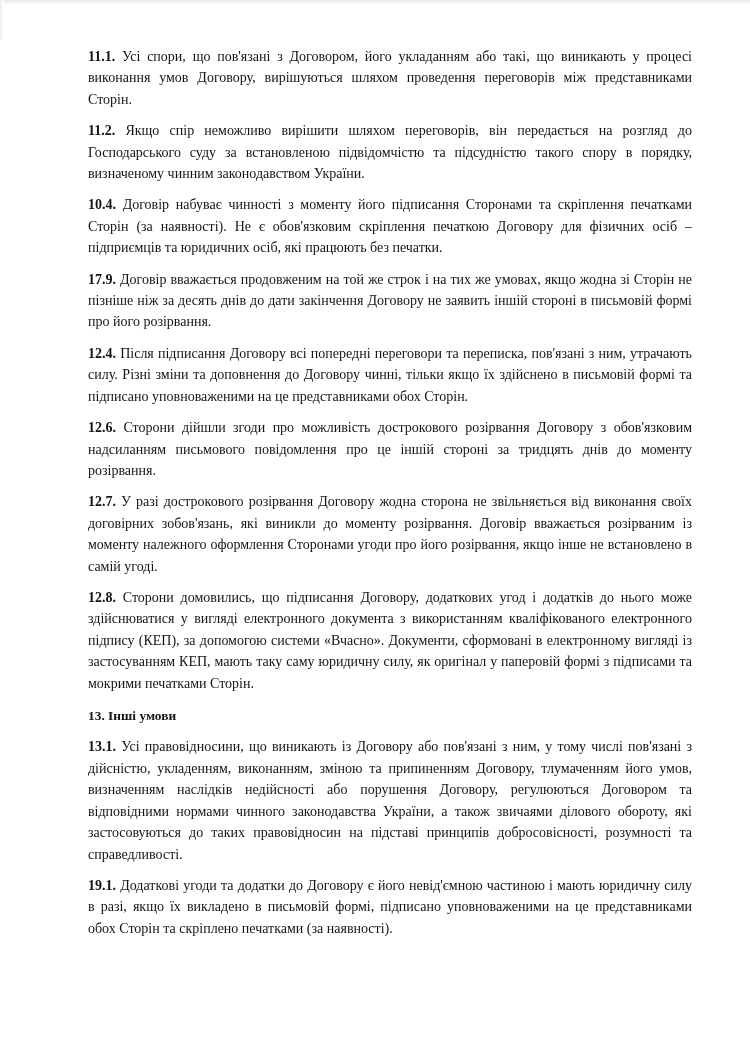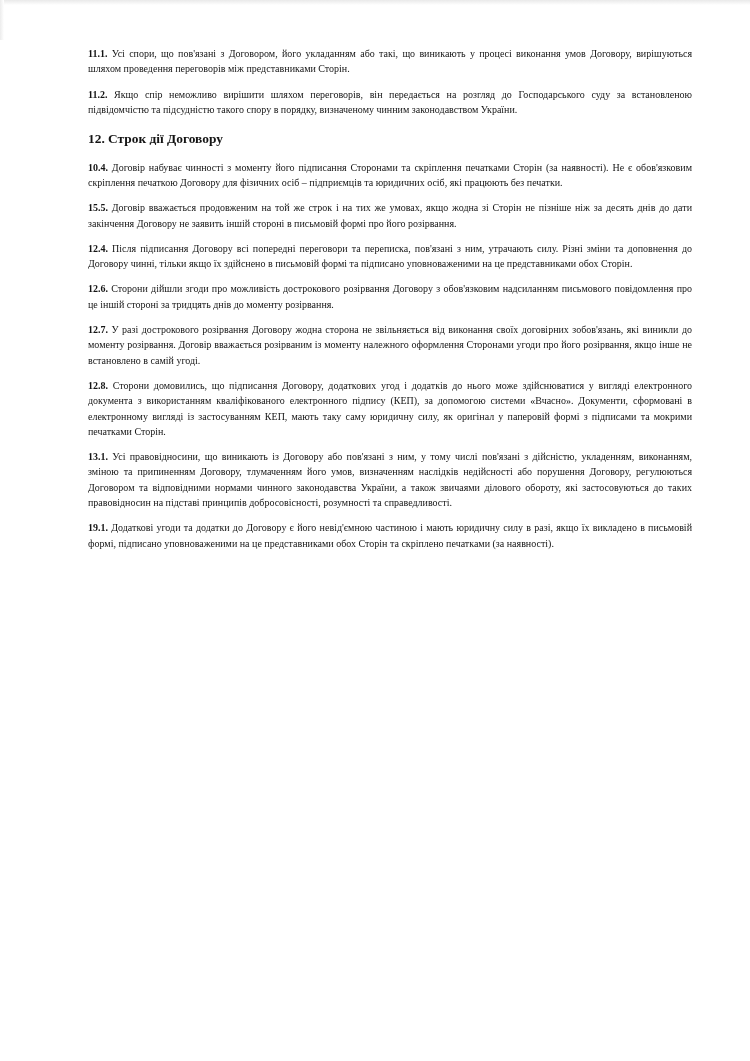--- a/index.html
+++ b/index.html
@@ -28,21 +28,21 @@
     background: linear-gradient(90deg, #ececec, #ffffff);
   }
   .page {
     box-sizing: border-box;
     width: 750px;
     height: 1061px;
     padding: 46px 58px 0 88px;
   }
   .doc p {
     margin: 0 0 10px 0;
-    font-size: 10px;
+    font-size: 14px;
     line-height: 1.53;
     text-align: justify;
     text-justify: inter-word;
   }
   .doc p .num {
     font-weight: bold;
   }
   .doc h2 {
     margin: 12px 0 10px 0;
     font-size: 13.4px;
@@ -59,42 +59,42 @@
 
 <div class="page">
   <div class="doc">
 
     <p><b class="num">11.1.</b>
       <span>Усі спори, що пов'язані з Договором, його укладанням або такі, що виникають у процесі виконання умов Договору, вирішуються шляхом проведення переговорів між представниками Сторін.</span></p>
 
     <p><b class="num">11.2.</b>
       <span>Якщо спір неможливо вирішити шляхом переговорів, він передається на розгляд до Господарського суду за встановленою підвідомчістю та підсудністю такого спору в порядку, визначеному чинним законодавством України.</span></p>
 
-    <h2>12. Строк дії Договору</h2>
 
     <p><b class="num">10.4.</b>
       <span>Договір набуває чинності з моменту його підписання Сторонами та скріплення печатками Сторін (за наявності). Не є обов'язковим скріплення печаткою Договору для фізичних осіб – підприємців та юридичних осіб, які працюють без печатки.</span></p>
 
 
-    <p><b class="num">15.5.</b>
+    <p><b class="num">17.9.</b>
       <span>Договір вважається продовженим на той же строк і на тих же умовах, якщо жодна зі Сторін не пізніше ніж за десять днів до дати закінчення Договору не заявить іншій стороні в письмовій формі про його розірвання.</span></p>
 
     <p><b class="num">12.4.</b>
       <span>Після підписання Договору всі попередні переговори та переписка, пов'язані з ним, утрачають силу. Різні зміни та доповнення до Договору чинні, тільки якщо їх здійснено в письмовій формі та підписано уповноваженими на це представниками обох Сторін.</span></p>
 
 
     <p><b class="num">12.6.</b>
       <span>Сторони дійшли згоди про можливість дострокового розірвання Договору з обов'язковим надсиланням письмового повідомлення про це іншій стороні за тридцять днів до моменту розірвання.</span></p>
 
     <p><b class="num">12.7.</b>
       <span>У разі дострокового розірвання Договору жодна сторона не звільняється від виконання своїх договірних зобов'язань, які виникли до моменту розірвання. Договір вважається розірваним із моменту належного оформлення Сторонами угоди про його розірвання, якщо інше не встановлено в самій угоді.</span></p>
 
     <p><b class="num">12.8.</b>
       <span>Сторони домовились, що підписання Договору, додаткових угод і додатків до нього може здійснюватися у вигляді електронного документа з використанням кваліфікованого електронного підпису (КЕП), за допомогою системи «Вчасно». Документи, сформовані в електронному вигляді із застосуванням КЕП, мають таку саму юридичну силу, як оригінал у паперовій формі з підписами та мокрими печатками Сторін.</span></p>
 
+    <h2>13. Інші умови</h2>
 
     <p><b class="num">13.1.</b>
       <span>Усі правовідносини, що виникають із Договору або пов'язані з ним, у тому числі пов'язані з дійсністю, укладенням, виконанням, зміною та припиненням Договору, тлумаченням його умов, визначенням наслідків недійсності або порушення Договору, регулюються Договором та відповідними нормами чинного законодавства України, а також звичаями ділового обороту, які застосовуються до таких правовідносин на підставі принципів добросовісності, розумності та справедливості.</span></p>
 
     <p><b class="num">19.1.</b>
       <span>Додаткові угоди та додатки до Договору є його невід'ємною частиною і мають юридичну силу в разі, якщо їх викладено в письмовій формі, підписано уповноваженими на це представниками обох Сторін та скріплено печатками (за наявності).</span></p>
 
   </div>
 </div>
 

